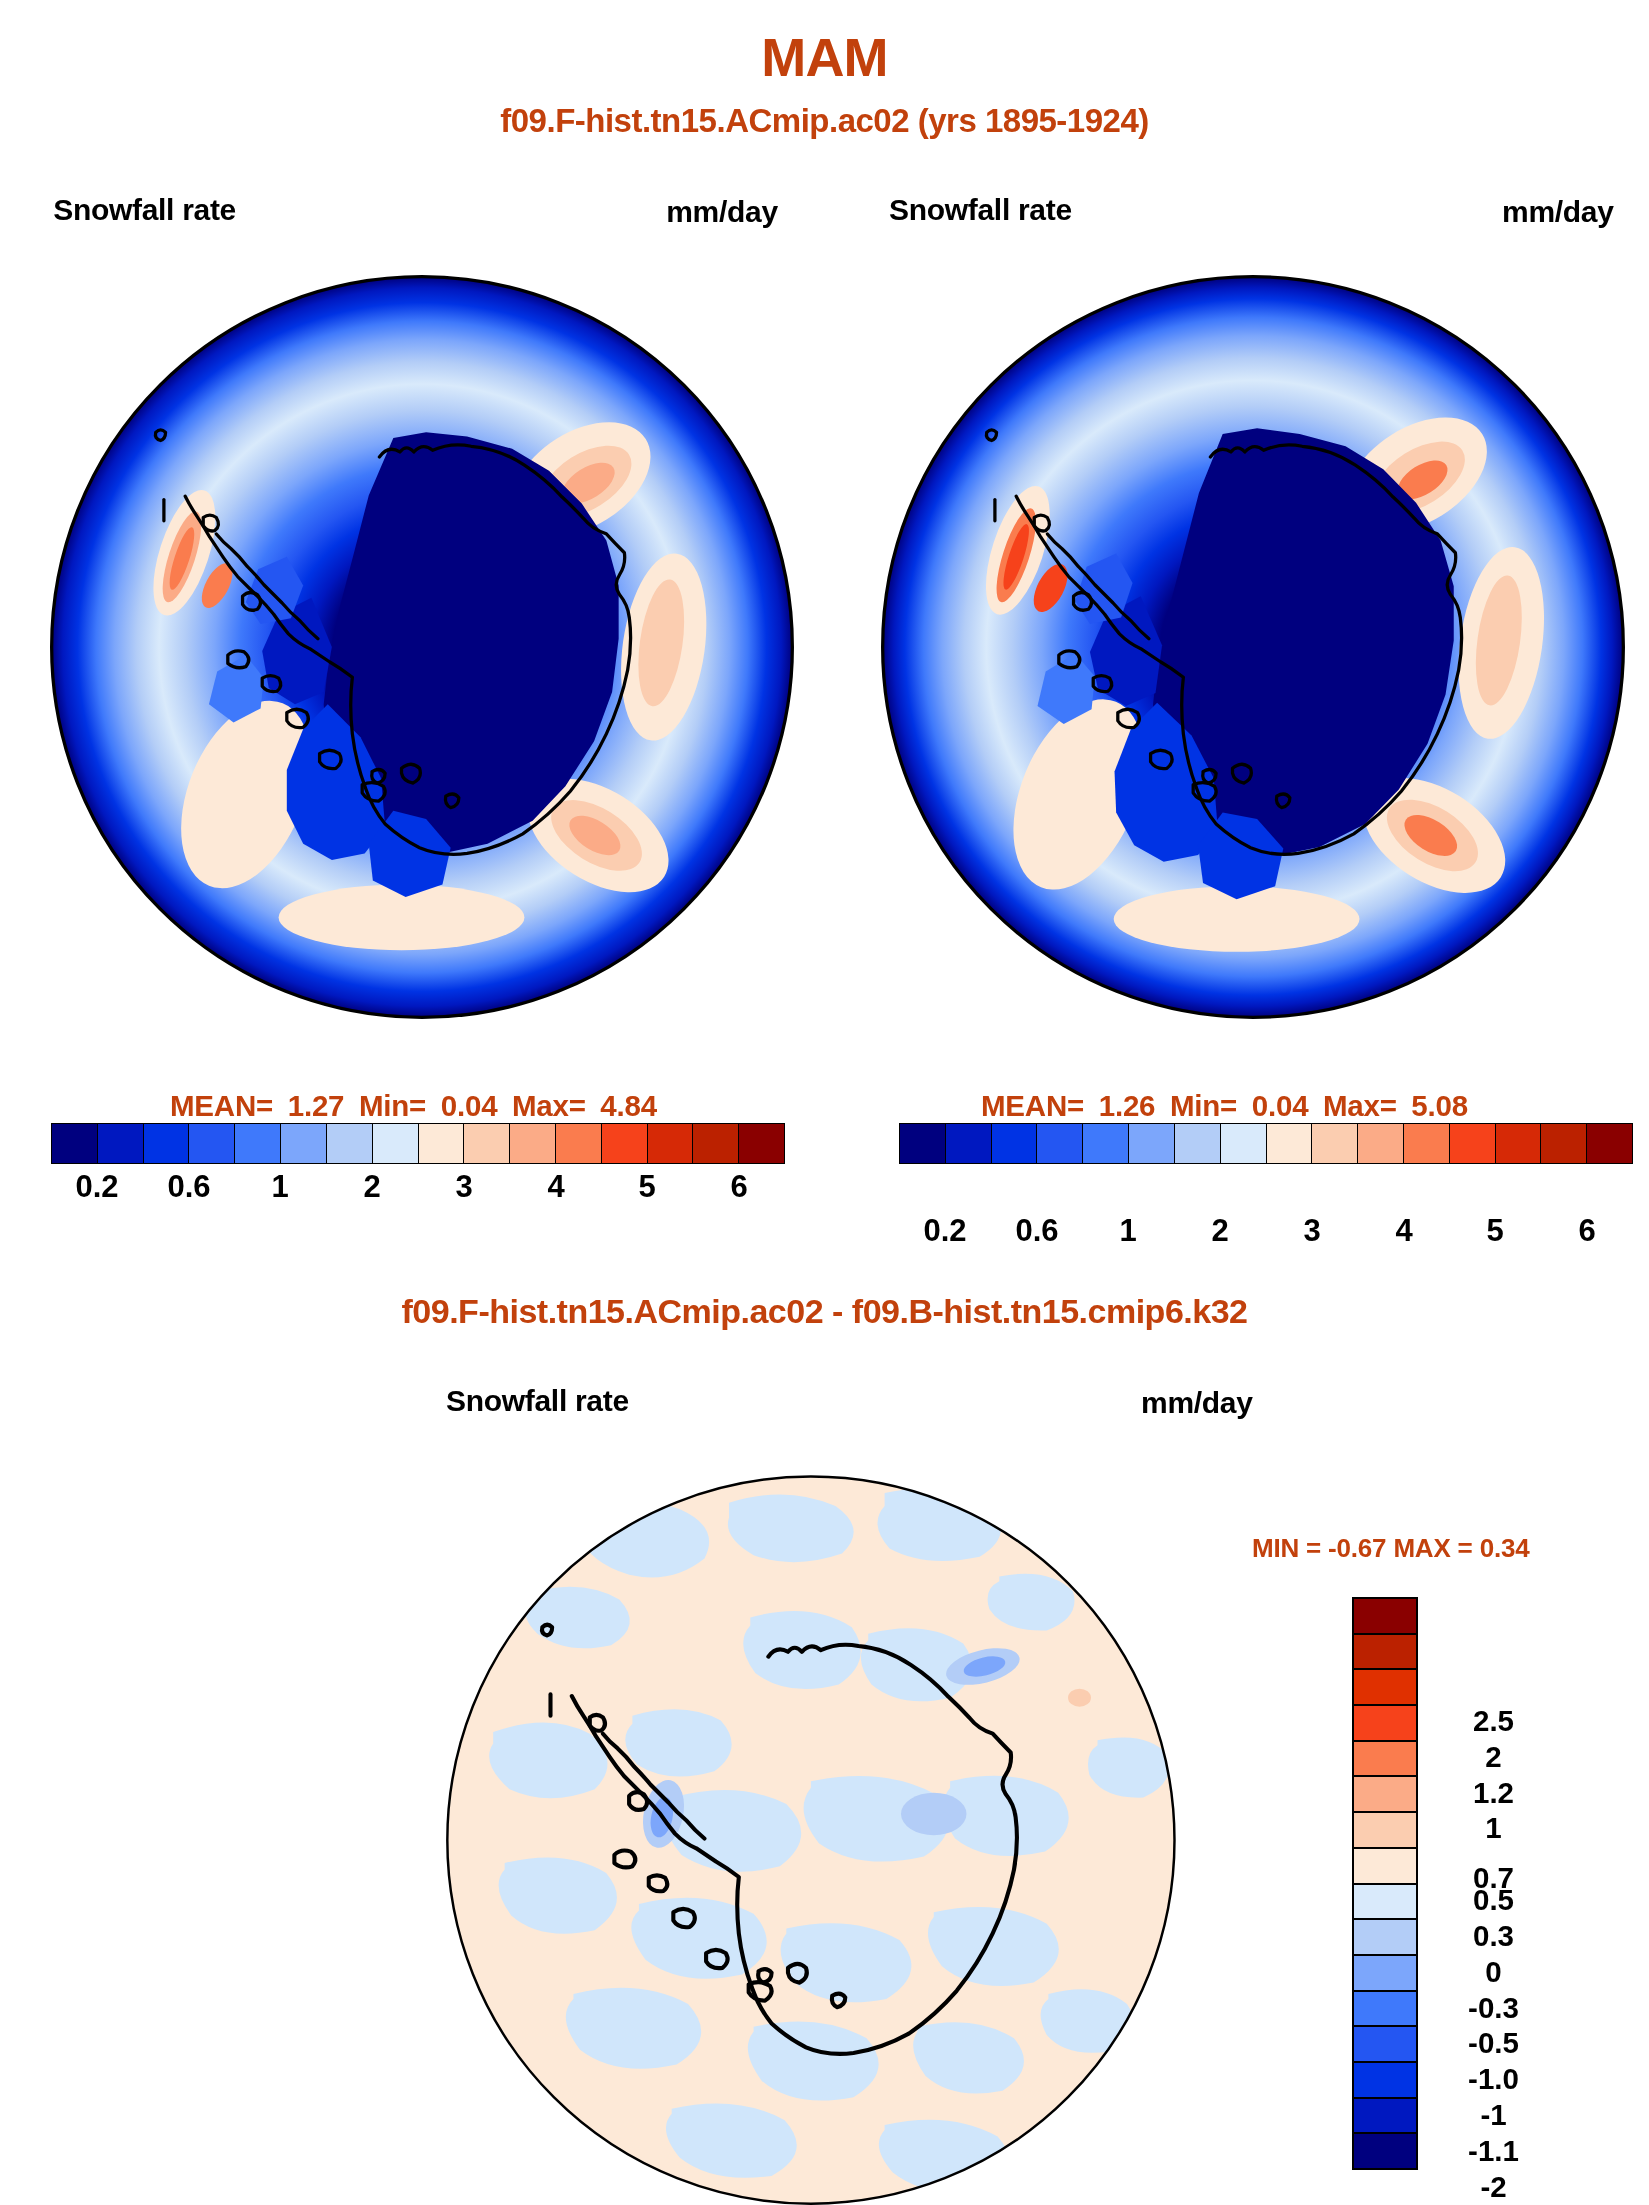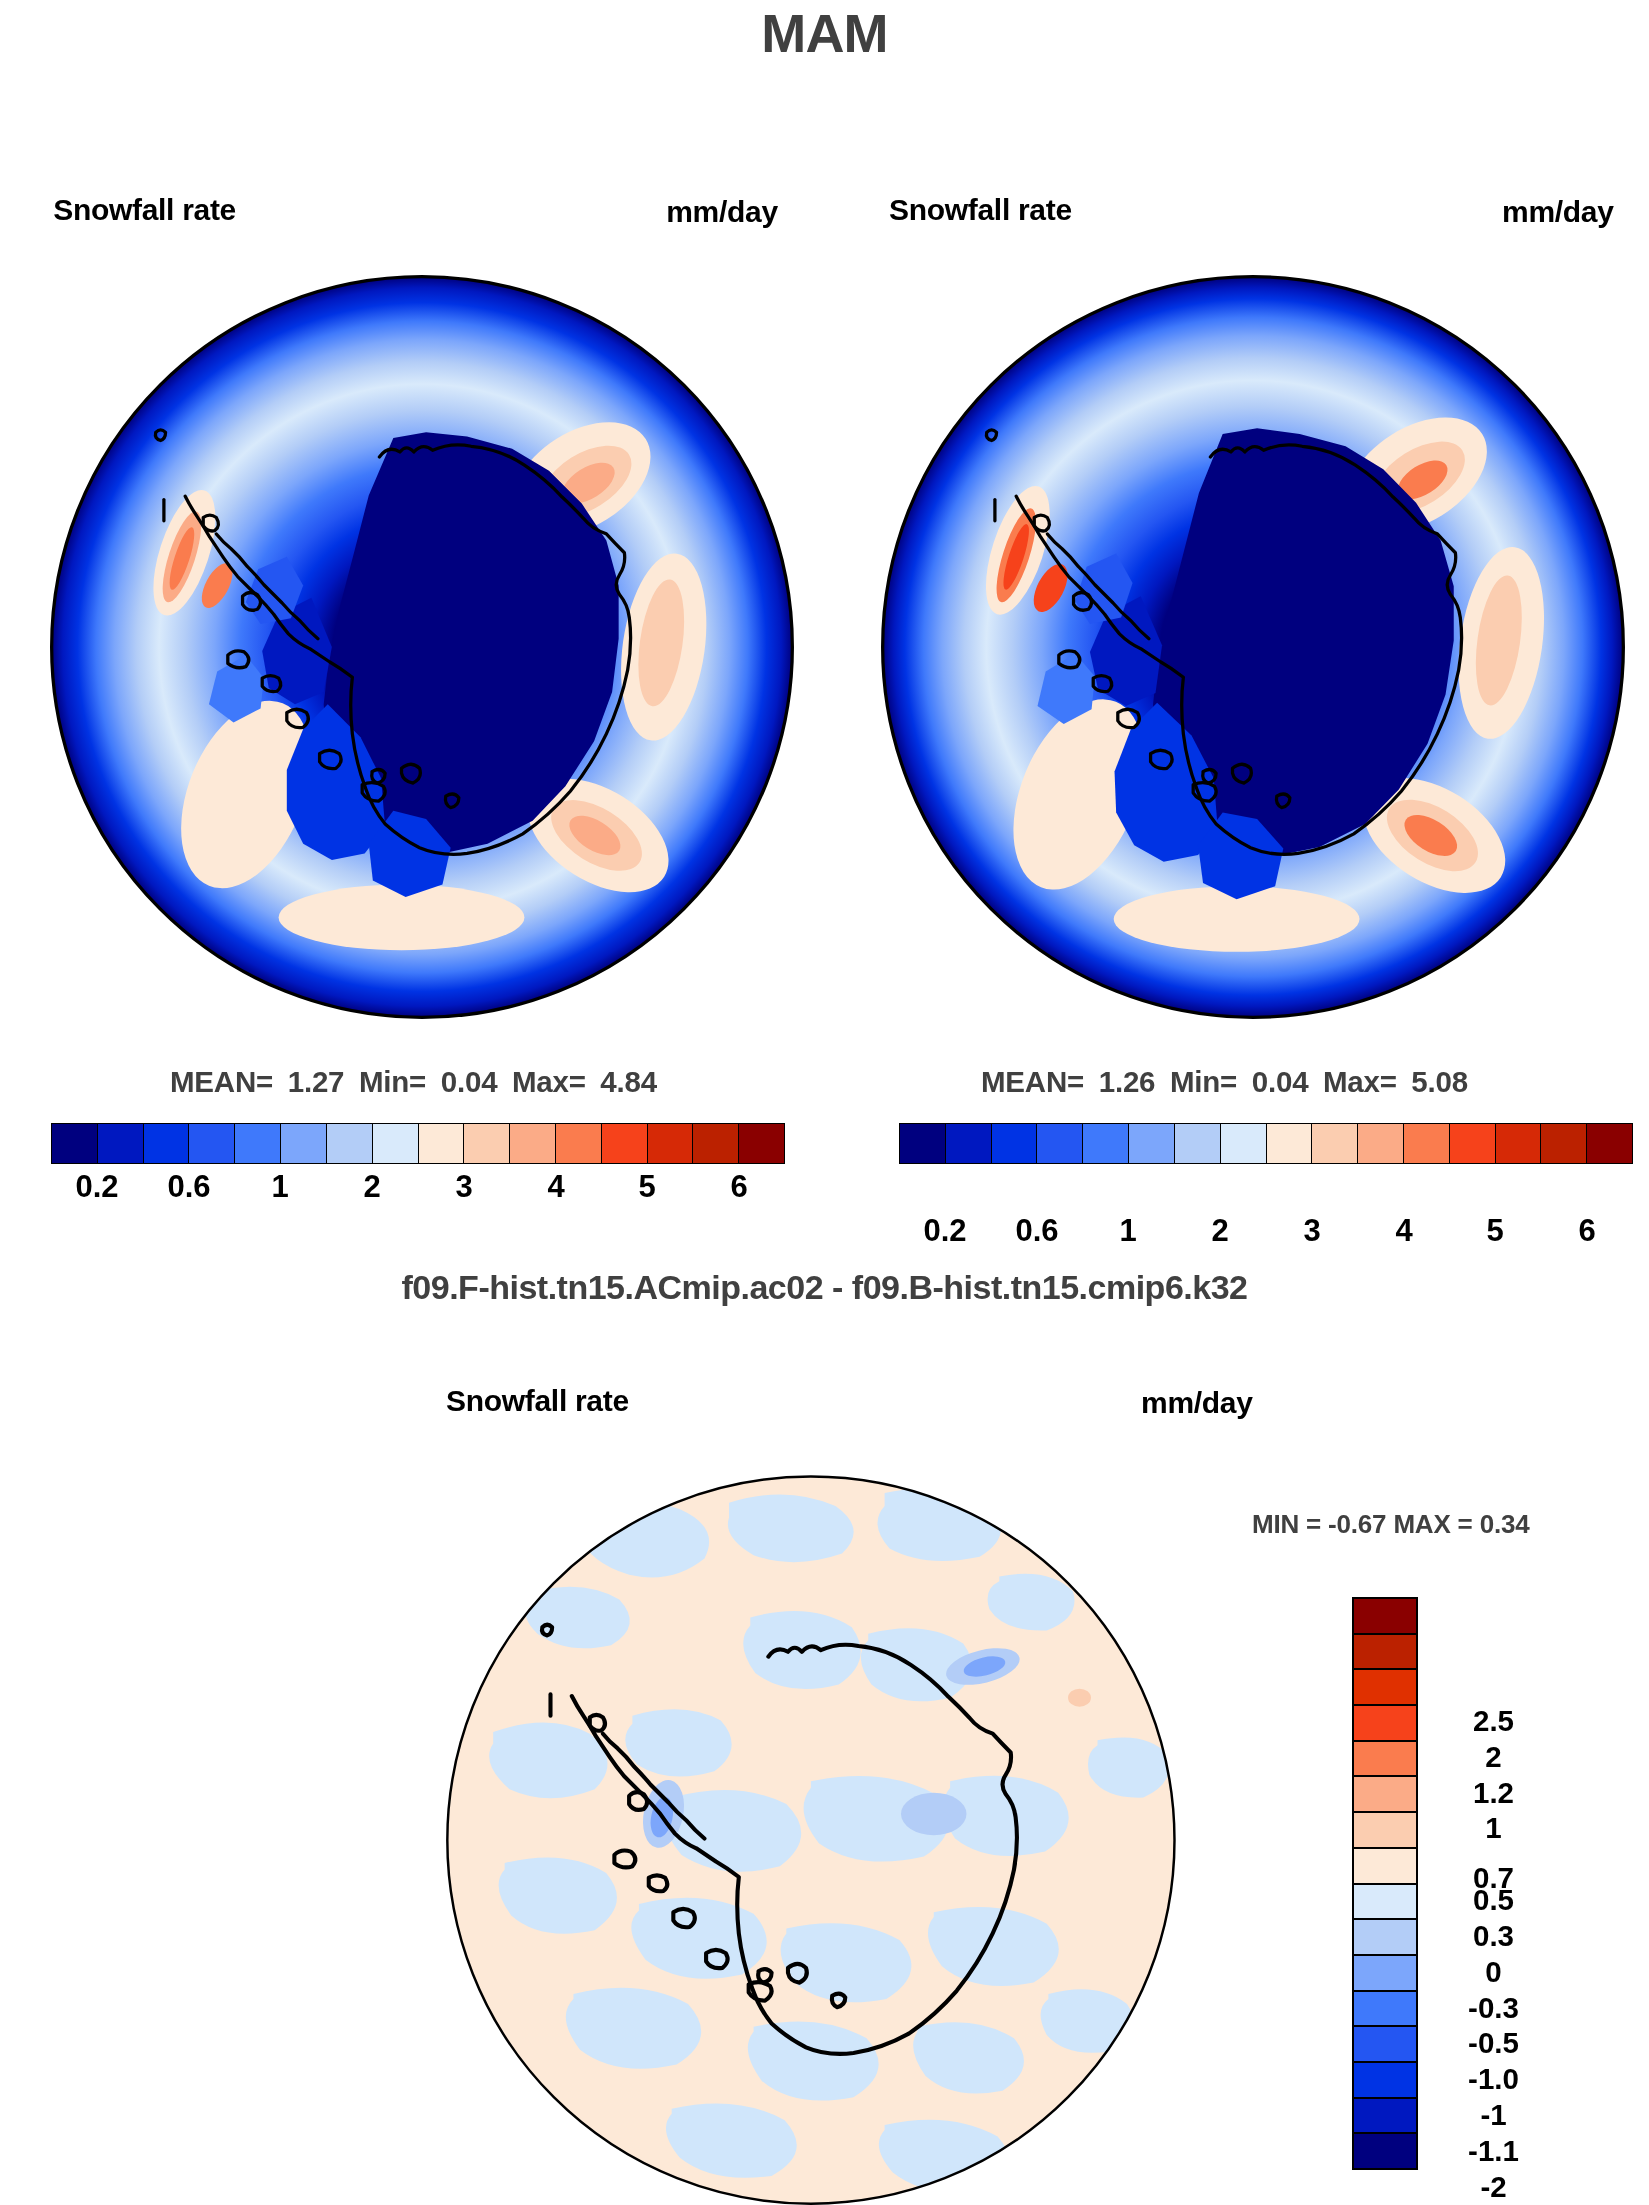--- a/index.html
+++ b/index.html
@@ -2,21 +2,21 @@
 <html style="font-size:13px"><head>
 <meta charset="utf-8">
 <style>
   html,body{margin:0;padding:0;background:#ffffff;}
   body{
     width:1649px;height:2205px;position:relative;overflow:hidden;
     font-family:"Liberation Sans","DejaVu Sans",sans-serif;
     -webkit-font-smoothing:antialiased;
   }
   .abs{position:absolute;}
-  .bold{font-weight:700;color:#404040;}
+  .bold{font-weight:700;color:#c2410c;margin-top:24px;}
   .ctr{text-align:center;}
 
   
   #season-title{
     left:0;top:1.6px;width:1649px;
     font-size:54px;font-weight:700;letter-spacing:-0.8px;
   }
   #case-titles{
     left:0;top:78px;width:1649px;
     font-size:33px;font-weight:700;letter-spacing:-0.5px;
@@ -75,20 +75,21 @@
   .minmax{
     font-size:26px;font-weight:700;white-space:nowrap;letter-spacing:-0.2px;
   }
 </style>
 </head>
 <body>
 
 <div class="abs ctr bold" id="season-title">MAM</div>
 
 <div class="abs bold" id="case-titles">
+  <span>f09.F-hist.tn15.ACmip.ac02 (yrs 1895-1924)</span>
 </div>
 
 <div class="abs panel-head" style="left:8.2px;top:193px;">
   <span class="var">Snowfall rate</span>
   <span class="unit">mm/day</span>
 </div>
 
 <div class="abs map-wrap" style="left:41px;top:270px;">
   <svg class="map-svg" width="762" height="754" viewBox="0 0 930 920">
     <defs>

